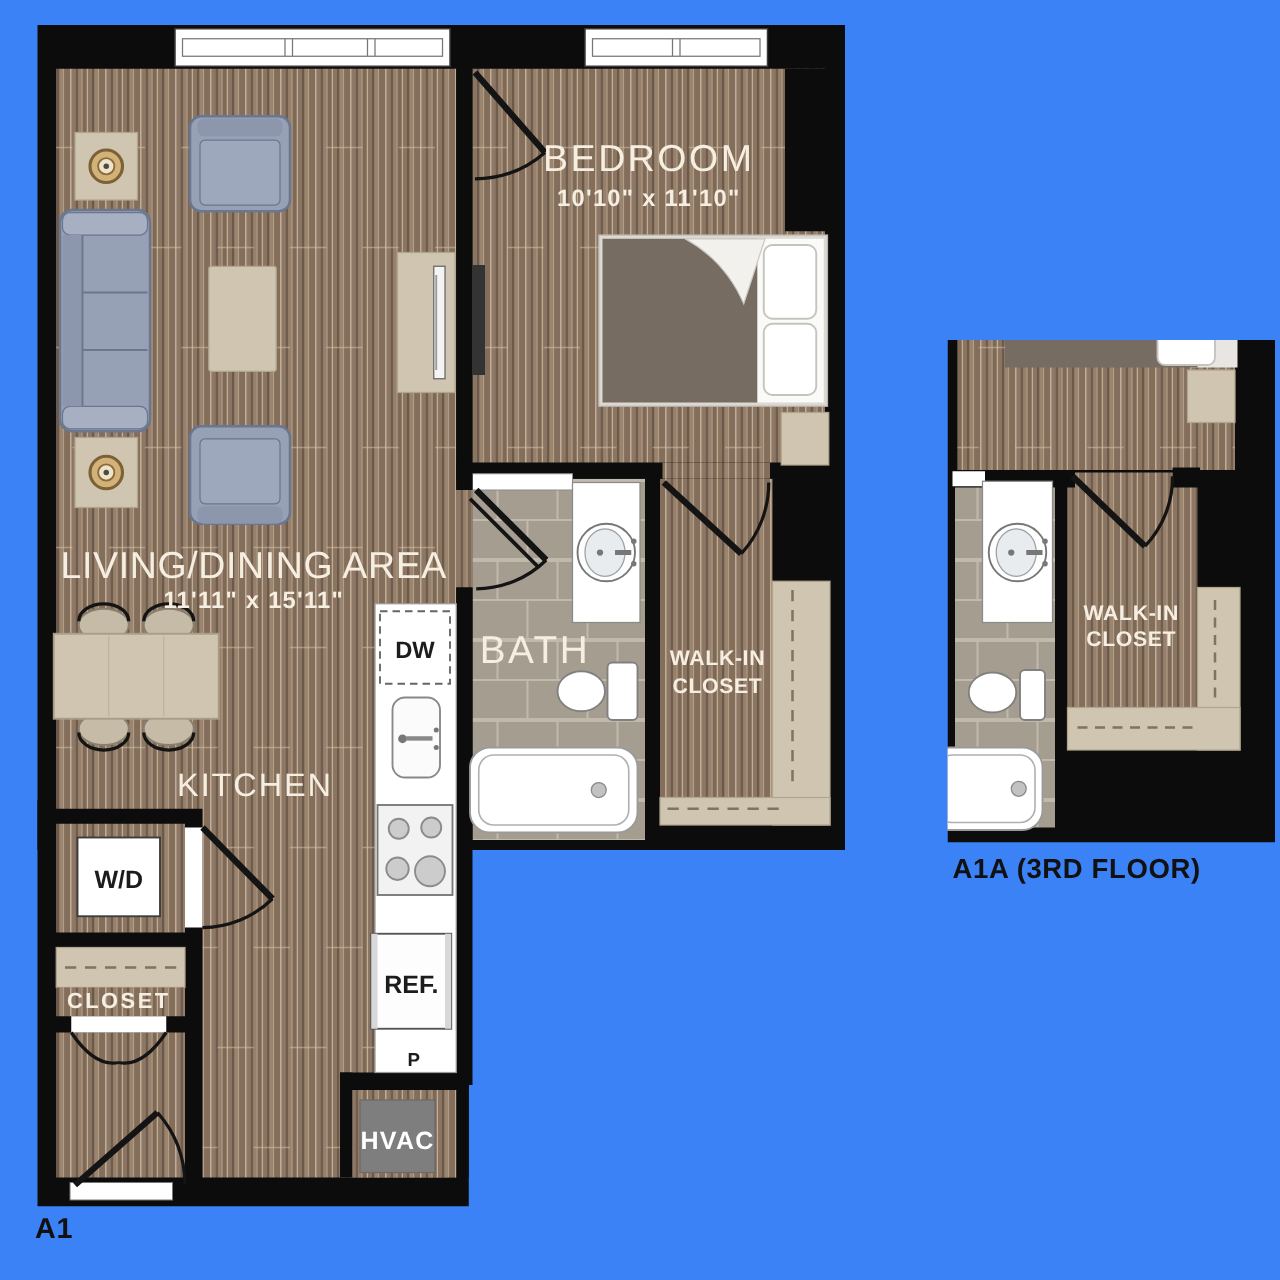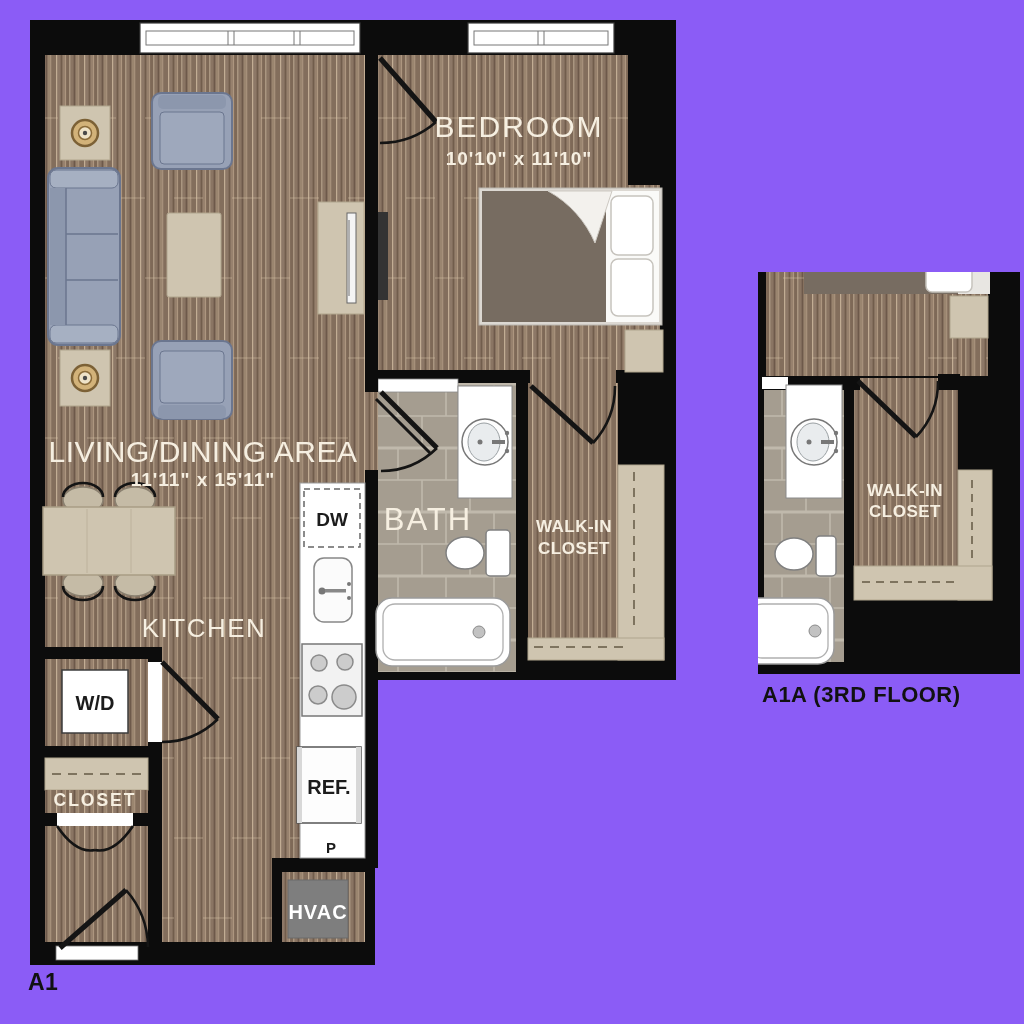--- a/index.html
+++ b/index.html
@@ -1,16 +1,16 @@
 <!DOCTYPE html>
 <html><head>
 <meta charset="utf-8">
 <style>
   html,body{margin:0;padding:0;background:#ffffff;}
-  .canvas{position:relative;width:1024px;height:1024px;background:#8b5cf6;overflow:hidden;}
+  .canvas{position:relative;width:1024px;height:1024px;background:#3b82f6;overflow:hidden;}
   svg{display:block;}
   text{font-family:"Liberation Sans", sans-serif;}
   .lbl-light{fill:#f6efe1;}
   .lbl-white{fill:#ffffff;}
   .lbl-dark{fill:#1c1c1c;font-weight:bold;}
   .plan-code{fill:#111111;font-weight:bold;}
   .door{stroke:#141414;stroke-width:5;stroke-linecap:butt;}
   .door-thin{stroke:#141414;stroke-width:3;}
   .arc{stroke:#141414;stroke-width:2.6;fill:none;}
   .tan{fill:#cfc5b0;stroke:#b0a58d;stroke-width:1;}

